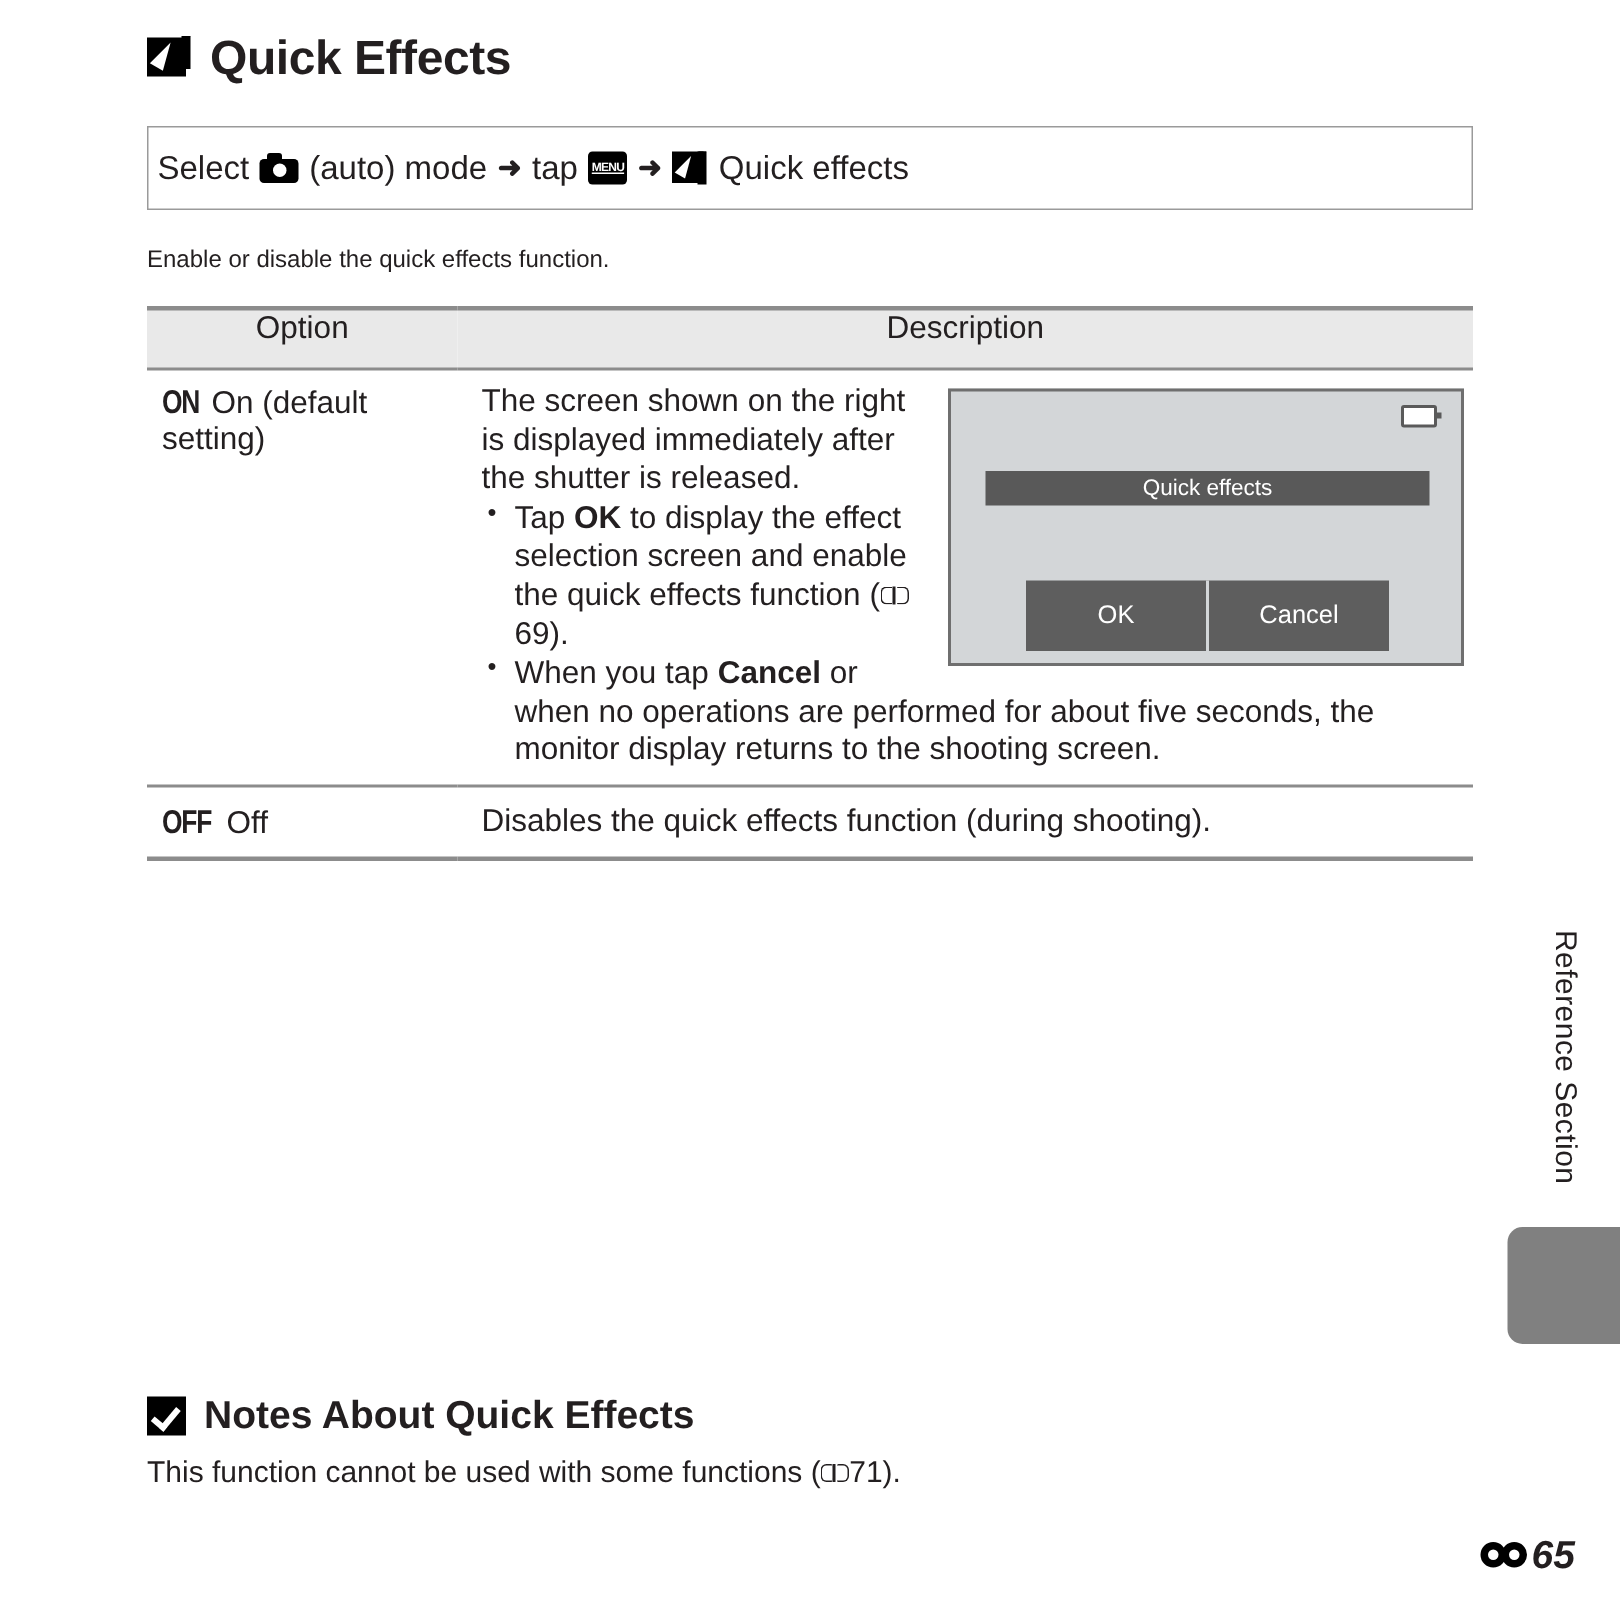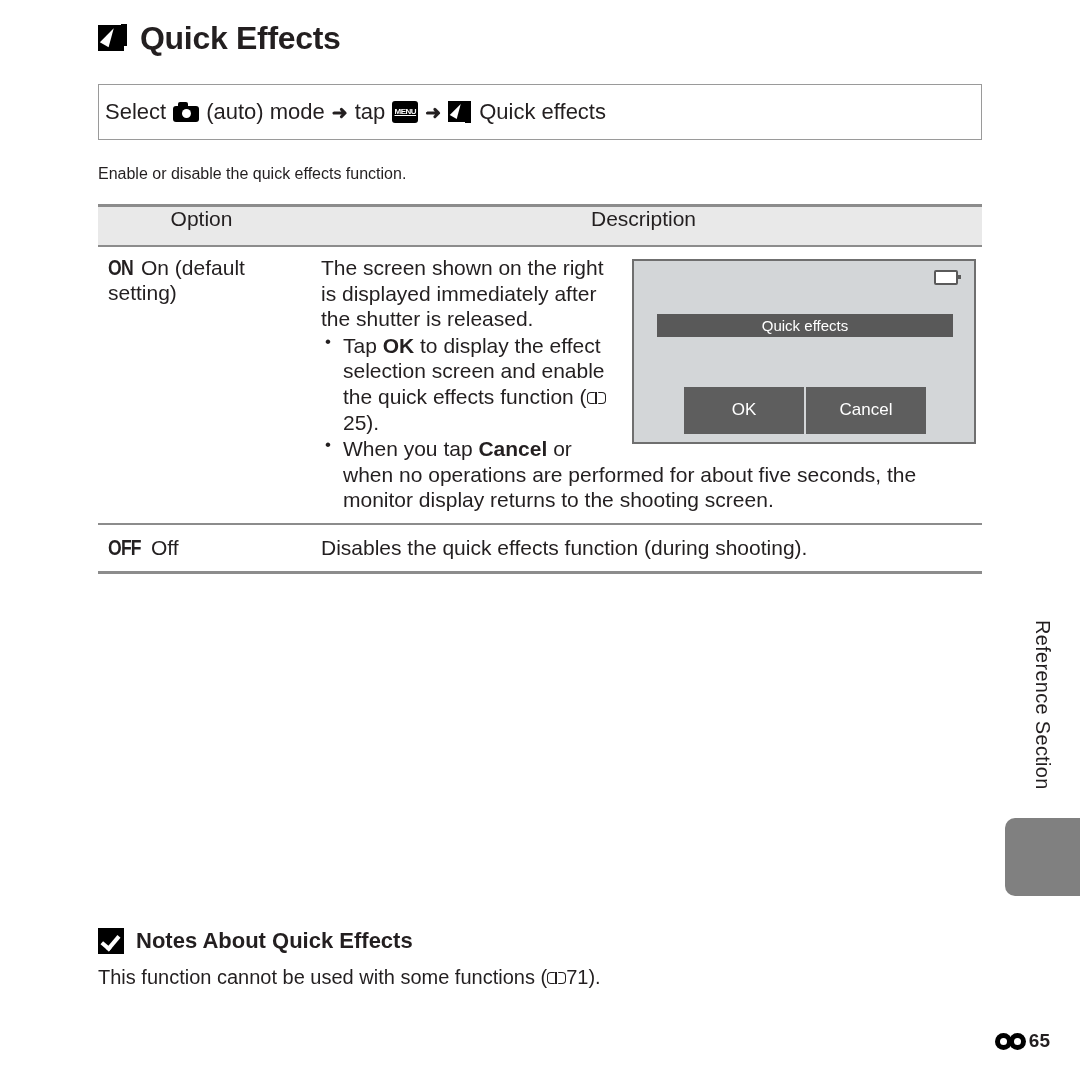--- a/index.html
+++ b/index.html
@@ -326,21 +326,21 @@
     left: 98px;
     top: 928px;
     width: 880px;
   }
   .notes-head {
     display: flex;
     align-items: center;
     gap: 12px;
   }
   .notes-head .notes-title {
-    font-size: 22px;
+    font-size: 26px;
     font-weight: bold;
   }
   .check-icon {
     display: inline-block;
     position: relative;
     width: 26px;
     height: 26px;
     background: #000;
   }
   .check-icon:after {
@@ -358,21 +358,22 @@
   }
 
   
   .page-num {
     position: absolute;
     right: 30px;
     bottom: 28px;
     display: flex;
     align-items: center;
     gap: 3px;
-    font-size: 19px;
+    font-size: 26px;
+    font-style: italic;
     font-weight: bold;
   }
   .ref-icon {
     display: inline-block;
     position: relative;
     width: 31px;
     height: 17px;
   }
   .ref-icon .dot {
     position: absolute;
@@ -452,21 +453,21 @@
           <span class="battery"></span>
           <div class="title-bar">Quick effects</div>
           <div class="btn-row">
             <div class="btn">OK</div>
             <div class="btn">Cancel</div>
           </div>
         </div>
 
         <p class="desc-intro">The screen shown on the right is displayed immediately after the shutter is released.</p>
         <ul class="bullets">
-          <li><span>Tap </span><b>OK</b><span> to display the effect selection screen and enable the quick effects function (</span><span class="book-icon"><span class="pg l"></span><span class="spine"></span><span class="pg r"></span></span><span>25</span><span>).</span></li>
+          <li><span>Tap </span><b>OK</b><span> to display the effect selection screen and enable the quick effects function (</span><span class="book-icon"><span class="pg l"></span><span class="spine"></span><span class="pg r"></span></span><span>69</span><span>).</span></li>
           <li><span>When you tap </span><b>Cancel</b><span> or when no operations are performed for about five seconds, the monitor display returns to the shooting screen.</span></li>
         </ul>
       </td>
     </tr>
     <tr class="row-off">
       <td class="opt-cell">
         <span class="onoff-glyph">OFF</span><span>Off</span>
       </td>
       <td class="desc-cell col-div">Disables the quick effects function (during shooting).</td>
     </tr>

